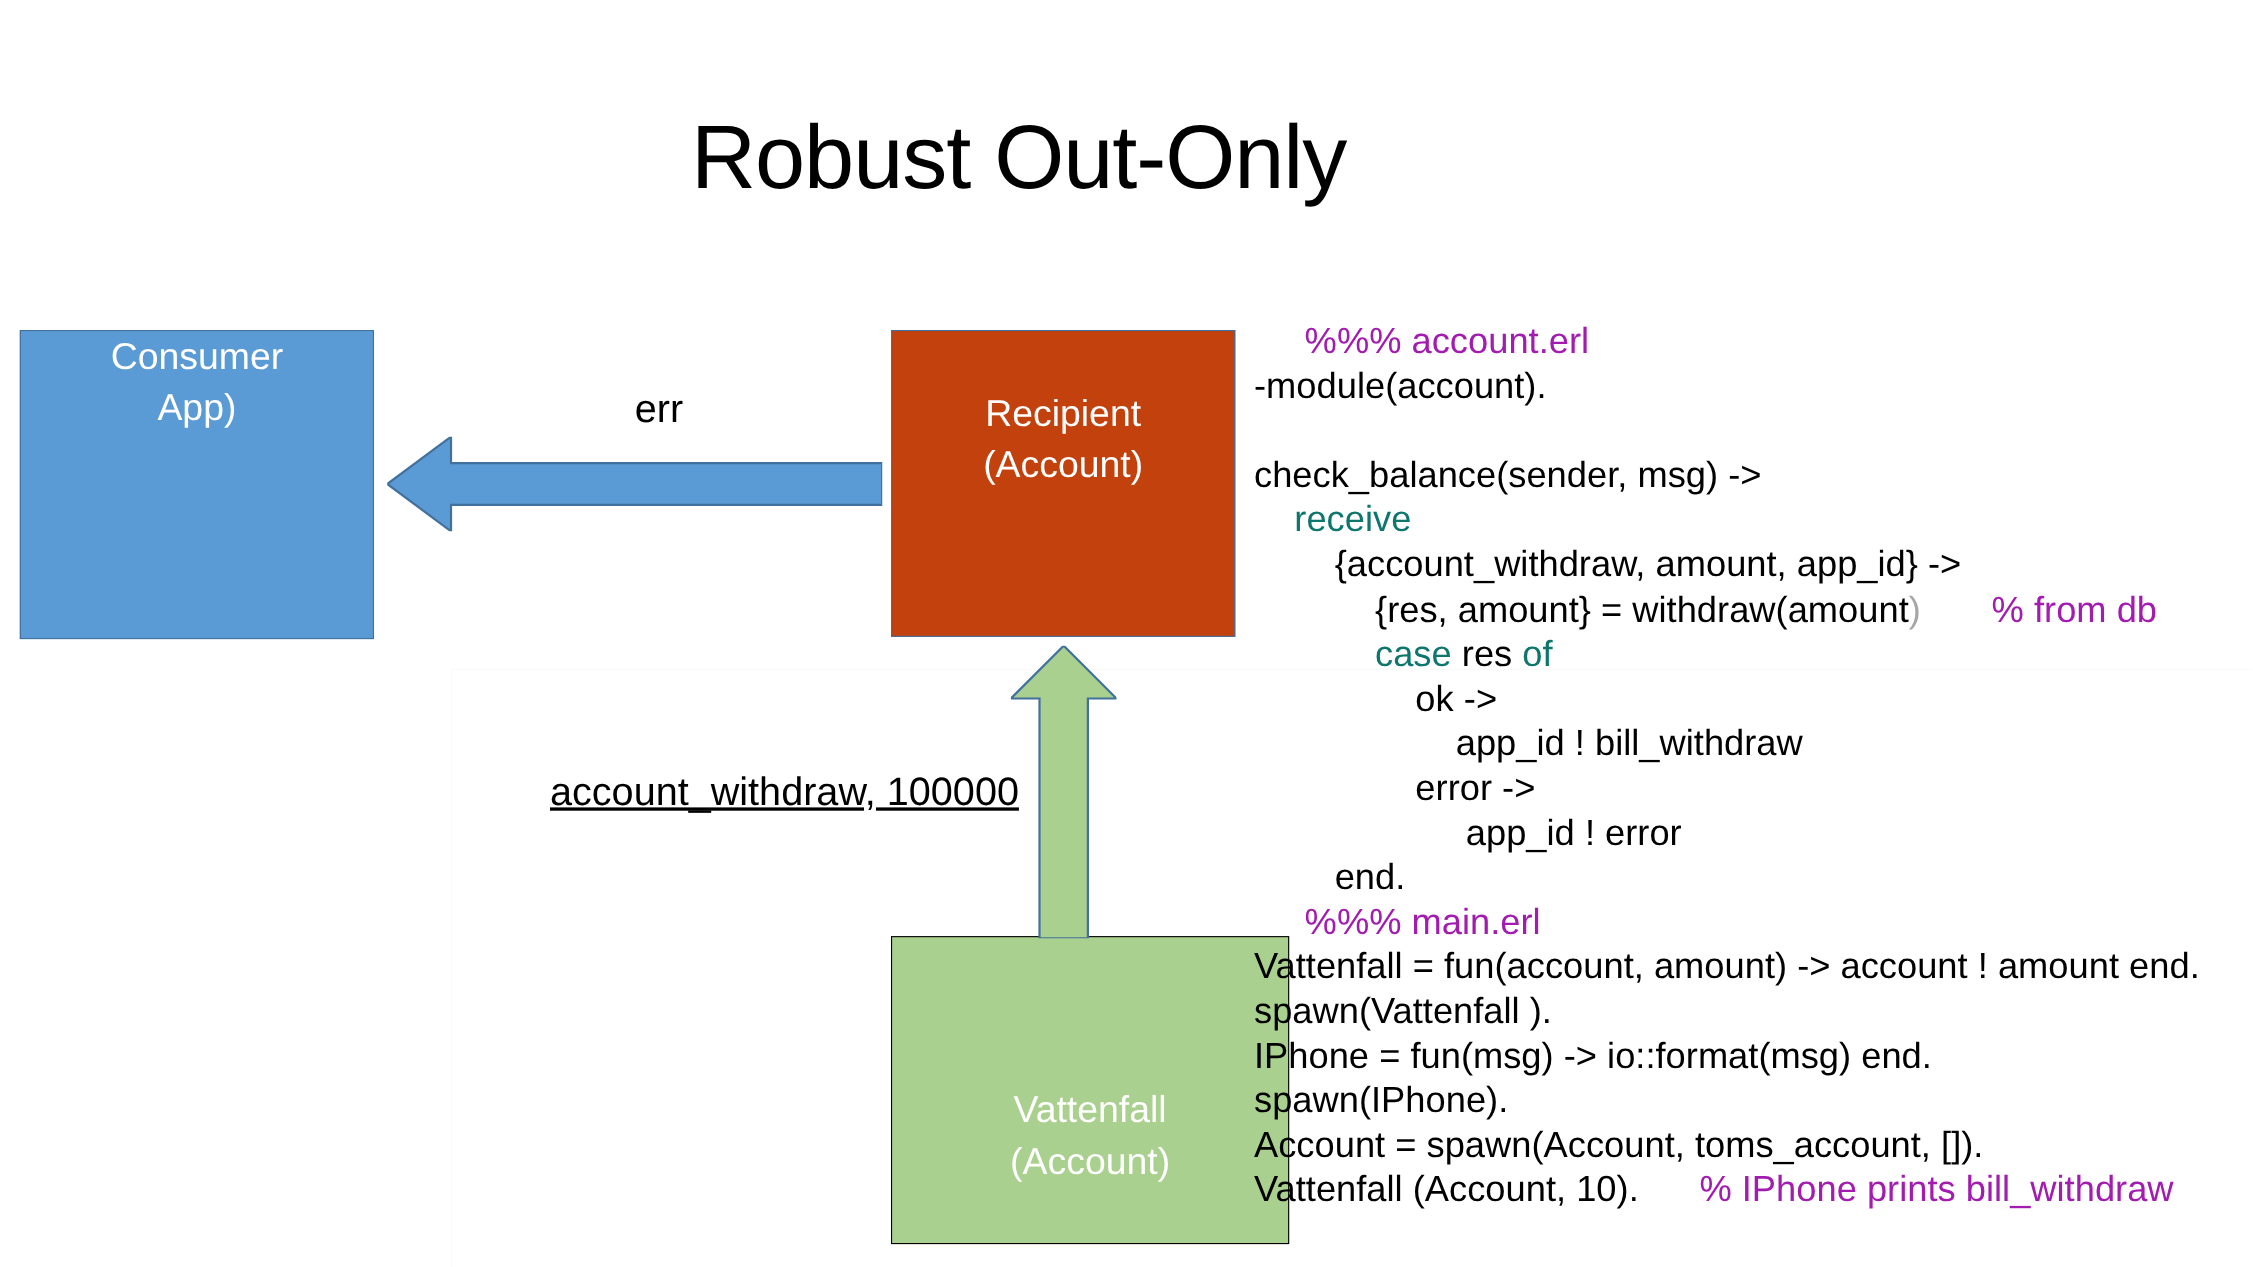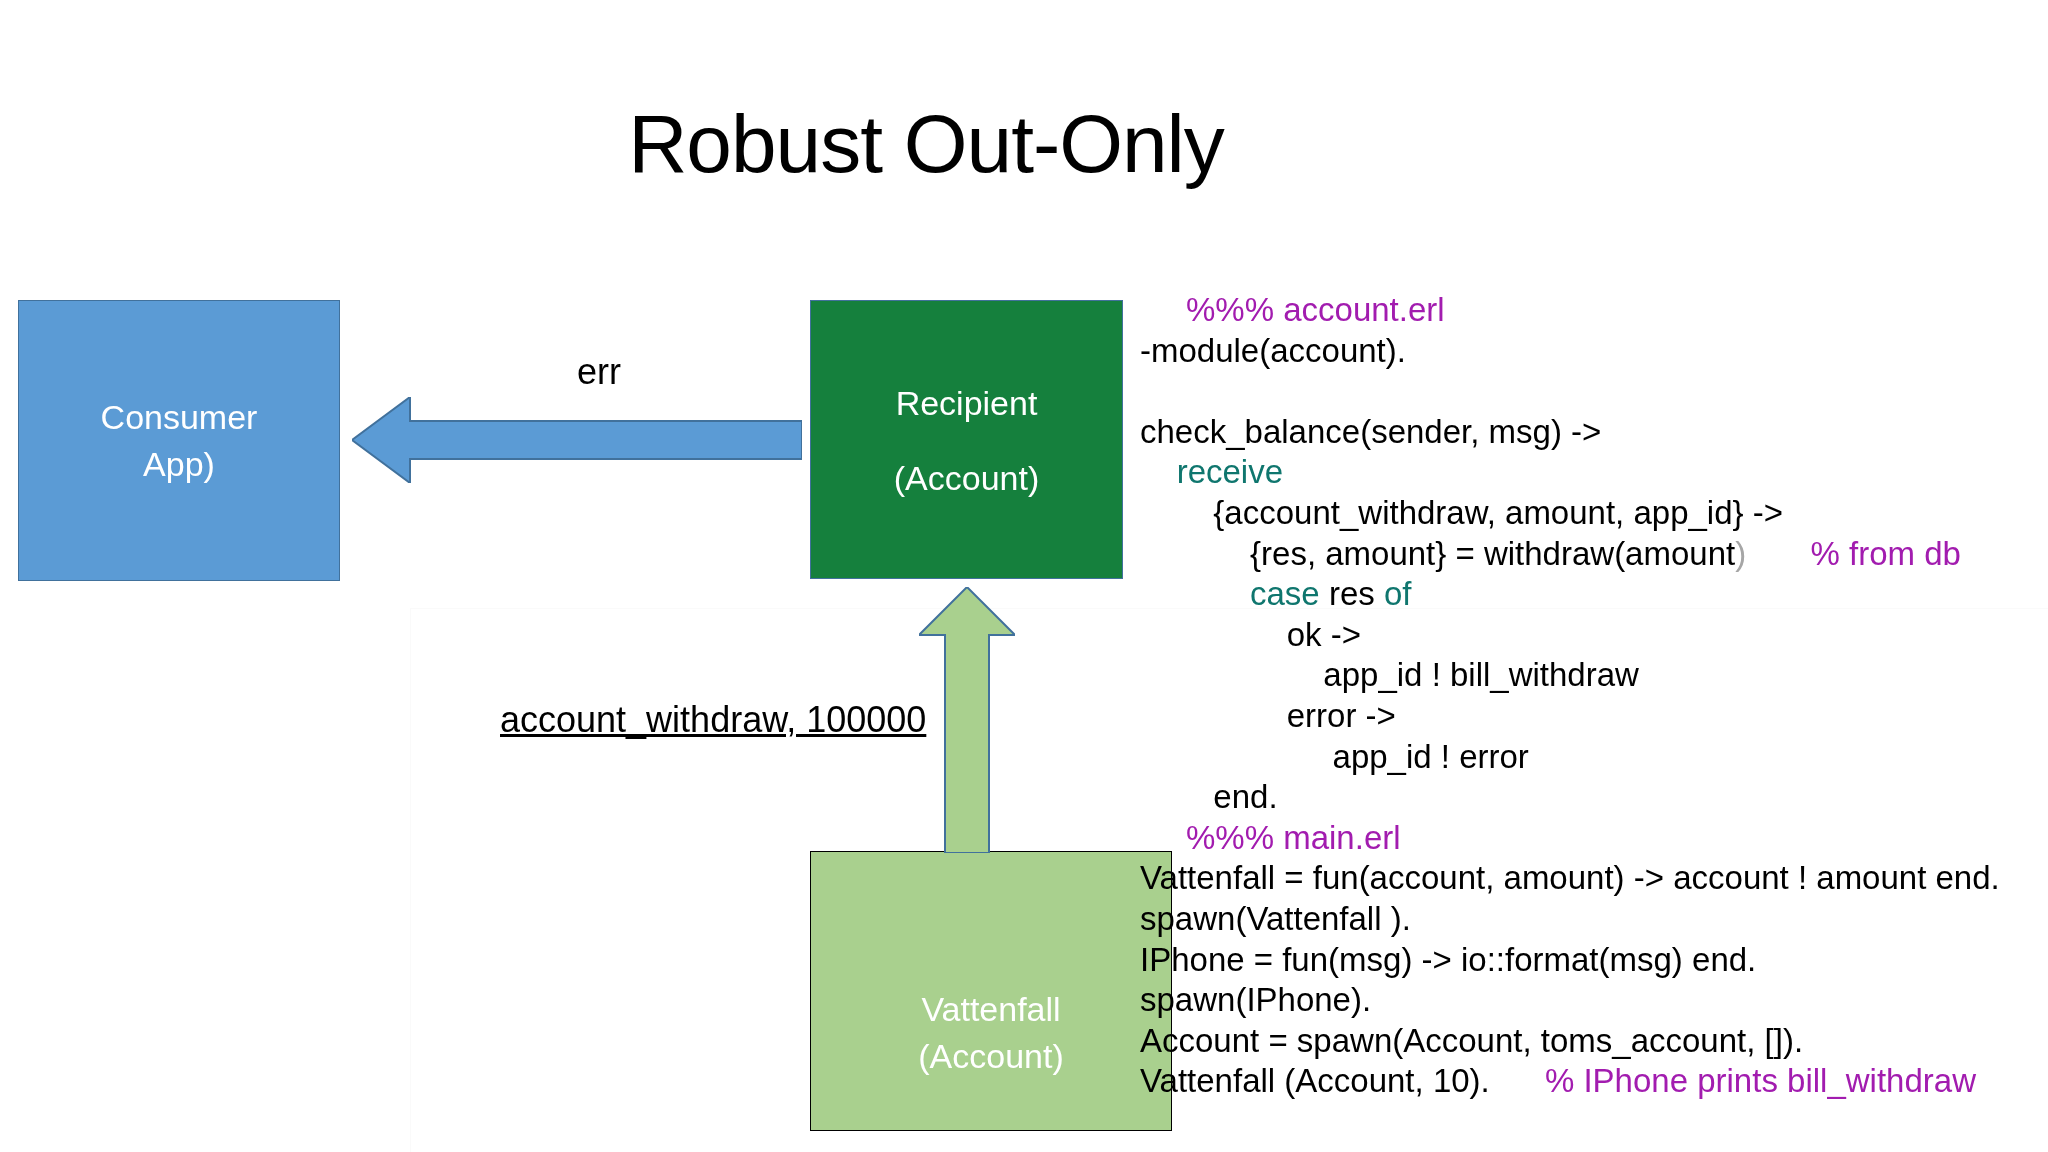--- a/index.html
+++ b/index.html
@@ -31,46 +31,44 @@
     white-space: nowrap;
   }
 
   
   .node-box {
     position: absolute;
     box-sizing: border-box;
     display: flex;
     flex-direction: column;
     align-items: center;
-    justify-content: center;
     color: #ffffff;
     font-size: 34px;
     line-height: 47px;
     text-align: center;
   }
   .node-box .line { display: block; }
 
   .box-consumer {
     left: 18px;
     top: 300px;
     width: 322px;
     height: 281px;
     background: #5b9bd5;
     border: 1px solid #41719c;
   }
   .box-recipient {
     left: 810px;
     top: 300px;
     width: 313px;
     height: 279px;
-    background: #15803d;
+    background: #c2410c;
     border: 1px solid #41719c;
     justify-content: flex-start;
-    padding-top: 79px;
-    gap: 28px;
+    padding-top: 52px;
   }
   .box-vattenfall {
     left: 810px;
     top: 851px;
     width: 362px;
     height: 280px;
     background: #a9d08e;
     border: 1px solid #000000;
     justify-content: center;
     padding-top: 83px;

